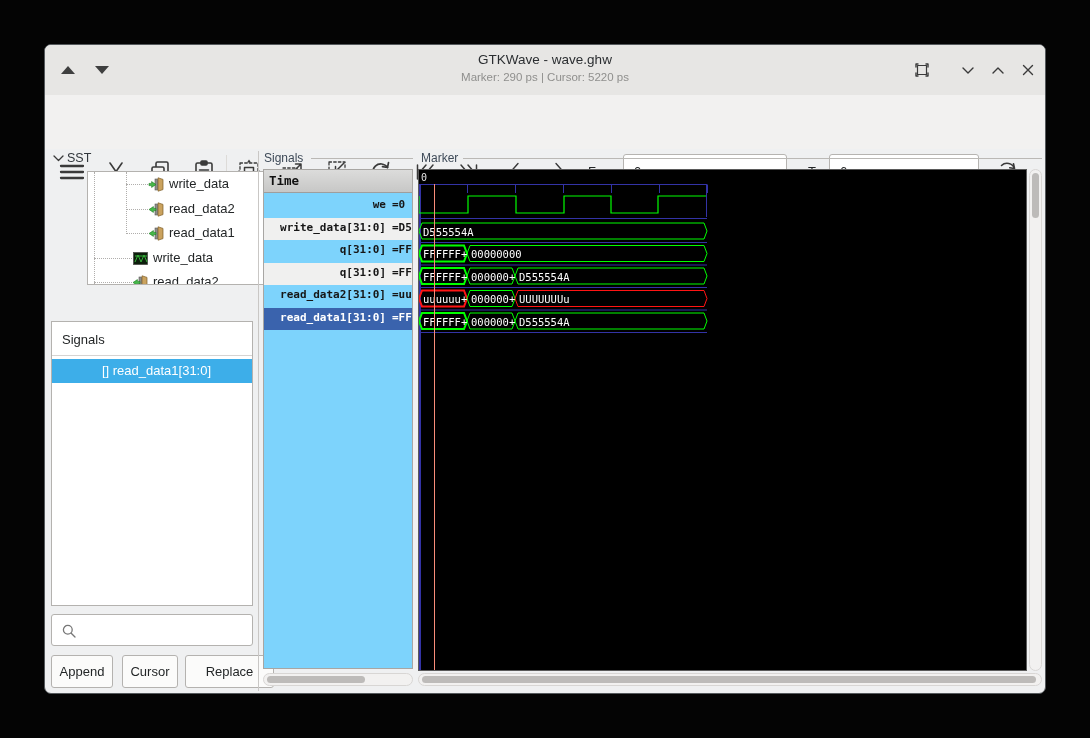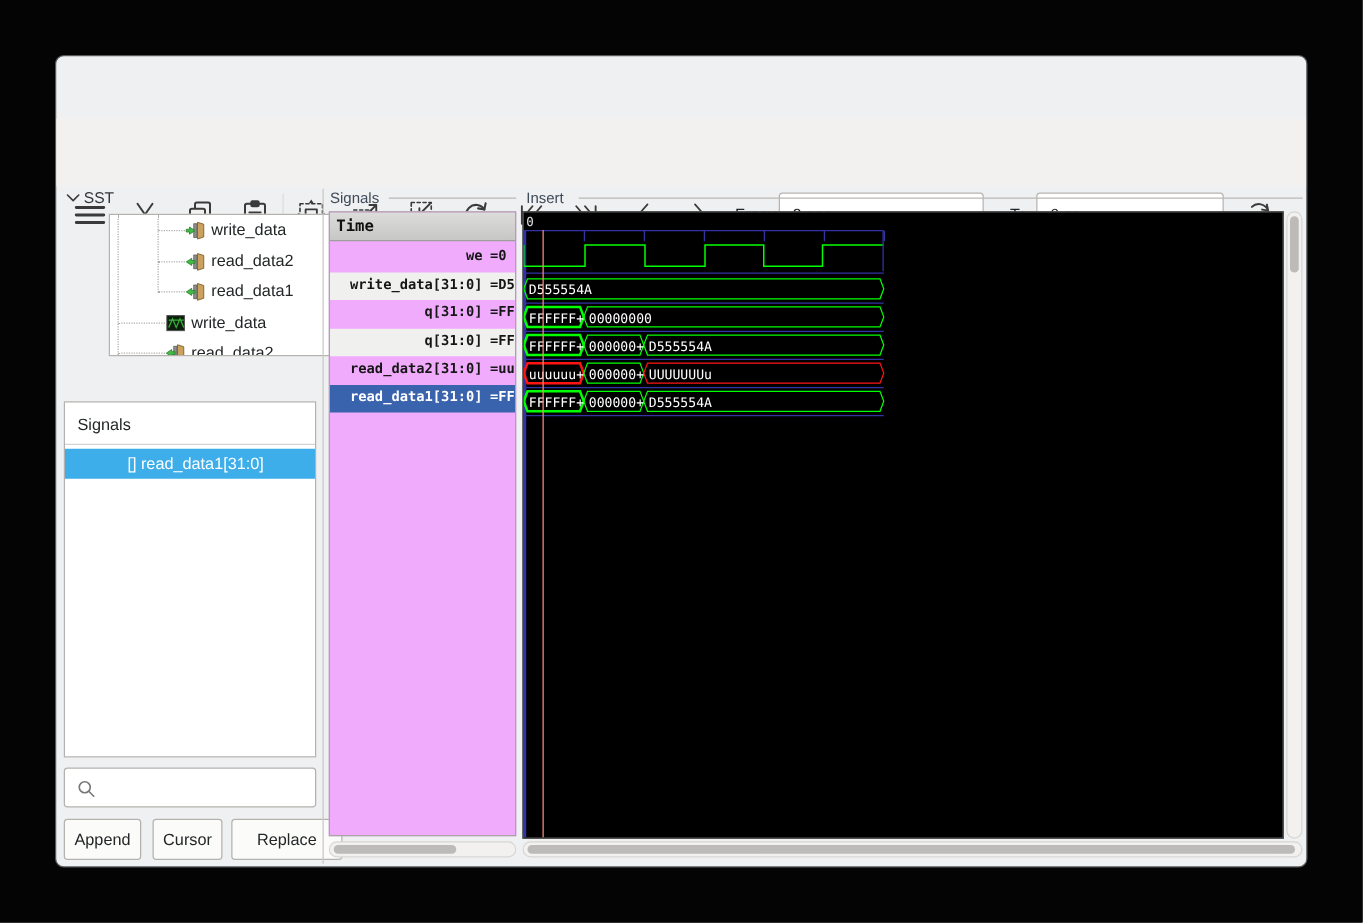--- a/index.html
+++ b/index.html
@@ -39,21 +39,21 @@
   .list-item{position:absolute;left:0;width:100%;height:24px;background:#3daee9;color:#ffffff;
              font-size:13px;line-height:24px;padding-left:9px;box-sizing:border-box;white-space:nowrap;text-align:center;}
   .search{position:absolute;left:6px;top:569px;width:202px;height:32px;background:#fff;
           border:1px solid #b4b2af;border-radius:3px;box-sizing:border-box;}
   .btn{position:absolute;top:610px;height:33px;background:#fbfbfa;border:1px solid #b4b2af;border-radius:3px;
        box-sizing:border-box;font-size:13px;color:#232627;text-align:center;line-height:31px;}
   .pane-div{position:absolute;width:1px;background:#c9c7c5;}
   
   .frame-label{position:absolute;top:106px;font-size:12px;color:#3e4a58;}
   .frame-line{position:absolute;height:1px;background:#bab8b5;}
-  #namepanel{position:absolute;left:218px;top:124px;width:150px;height:500px;background:#f0abfc;
+  #namepanel{position:absolute;left:218px;top:124px;width:150px;height:500px;background:#7dd3fc;
              border:1px solid #a8a6a3;box-sizing:border-box;overflow:hidden;}
   .time-head{position:absolute;left:0;top:0;width:100%;height:23px;
              background:linear-gradient(#dcdcdb,#c7c7c6);border-bottom:1px solid #9e9e9d;
              font-family:"DejaVu Sans Mono",monospace;font-weight:bold;font-size:12.5px;color:#111;
              line-height:22px;padding-left:5px;box-sizing:border-box;}
   .name-row{position:absolute;left:0;width:100%;height:22.5px;overflow:hidden;
             font-family:"DejaVu Sans Mono",monospace;font-weight:bold;font-size:11px;color:#161616;}
   .name-row .nm{position:absolute;right:26px;top:3px;white-space:nowrap;}
   .name-row .val{position:absolute;left:128px;top:3px;white-space:nowrap;}
   .name-row.alt{background:#f0f0ef;}
@@ -68,20 +68,39 @@
            border-radius:7px;box-sizing:border-box;}
   .hthumb{position:absolute;top:2px;height:7px;background:#bdbbb9;border-radius:4px;}
   svg.lineico{stroke:#3a3a3a;fill:none;stroke-width:1.6;stroke-linecap:round;stroke-linejoin:round;}
 </style>
 </head>
 <body>
 
 <div id="screen">
  <div id="window">
 
+  <div class="titlebar">
+    <div class="tri-up" style="left:16px;top:21px;"></div>
+    <div class="tri-down" style="left:50px;top:21px;"></div>
+    <div class="wtitle">GTKWave - wave.ghw</div>
+    <div class="wsub">Marker: 290 ps  |  Cursor: 5220 ps</div>
+    <svg class="tb-ico lineico" style="left:867px;" viewBox="0 0 20 20">
+      <path d="M6 4 h-2 v3 M14 4 h2 v3 M6 16 h-2 v-3 M14 16 h2 v-3" stroke-width="1.4"></path>
+      <rect x="5.5" y="5.5" width="9" height="9" stroke-width="1.2"></rect>
+    </svg>
+    <svg class="tb-ico lineico" style="left:913px;" viewBox="0 0 20 20">
+      <path d="M5 8 l5 5 l5 -5" stroke-width="1.4"></path>
+    </svg>
+    <svg class="tb-ico lineico" style="left:943px;" viewBox="0 0 20 20">
+      <path d="M5 13 l5 -5 l5 5" stroke-width="1.4"></path>
+    </svg>
+    <svg class="tb-ico lineico" style="left:973px;" viewBox="0 0 20 20">
+      <path d="M5.5 5.5 L14.5 14.5 M14.5 5.5 L5.5 14.5" stroke-width="1.4"></path>
+    </svg>
+  </div>
 
   <div class="toolbar">
     <svg class="tbtn lineico" style="left:13px;" viewBox="0 0 28 28">
       <path d="M3 8 H25 M3 14 H25 M3 20 H25" stroke-width="2.3"></path>
     </svg>
     <svg class="tbtn lineico" style="left:57px;" viewBox="0 0 28 28">
       <path d="M8 5 L17.2 18.2 M20 5 L10.8 18.2"></path>
       <circle cx="8.8" cy="20.8" r="2.7"></circle>
           <circle cx="19.2" cy="20.8" r="2.7"></circle>
     </svg>
@@ -247,21 +266,21 @@
           <div class="name-row alt sel" style="top: 137.5px;">
             <span class="nm">read_data1[31:0]</span>
             <span class="val">=FFFFFFFF</span>
           </div>
         </div>
   </div>
   <div class="hscroll" style="left:218px;width:150px;">
     <div class="hthumb" style="left:3px;width:98px;"></div>
   </div>
 
-  <span class="frame-label" style="left:376px;">Insert</span>
+  <span class="frame-label" style="left:376px;">Marker</span>
   <div class="frame-line" style="left:418px;top:113px;width:579px;"></div>
   <div id="wavebox">
     <svg id="wavesvg" width="607" height="500" viewBox="0 0 607 500">
           <line x1="1" y1="14" x2="1" y2="500" stroke="#3333a6" stroke-width="2"></line>
           <text x="2" y="11" fill="#e2e2e2" font-size="10px" font-family="&quot;DejaVu Sans Mono&quot;,monospace">0</text>
           <line x1="0" y1="14.5" x2="288" y2="14.5" stroke="#3333a6"></line>
           <line x1="48.5" y1="14.5" x2="48.5" y2="23" stroke="#3333a6"></line>
           <line x1="96.5" y1="14.5" x2="96.5" y2="23" stroke="#3333a6"></line>
           <line x1="144.5" y1="14.5" x2="144.5" y2="23" stroke="#3333a6"></line>
           <line x1="192.5" y1="14.5" x2="192.5" y2="23" stroke="#3333a6"></line>

